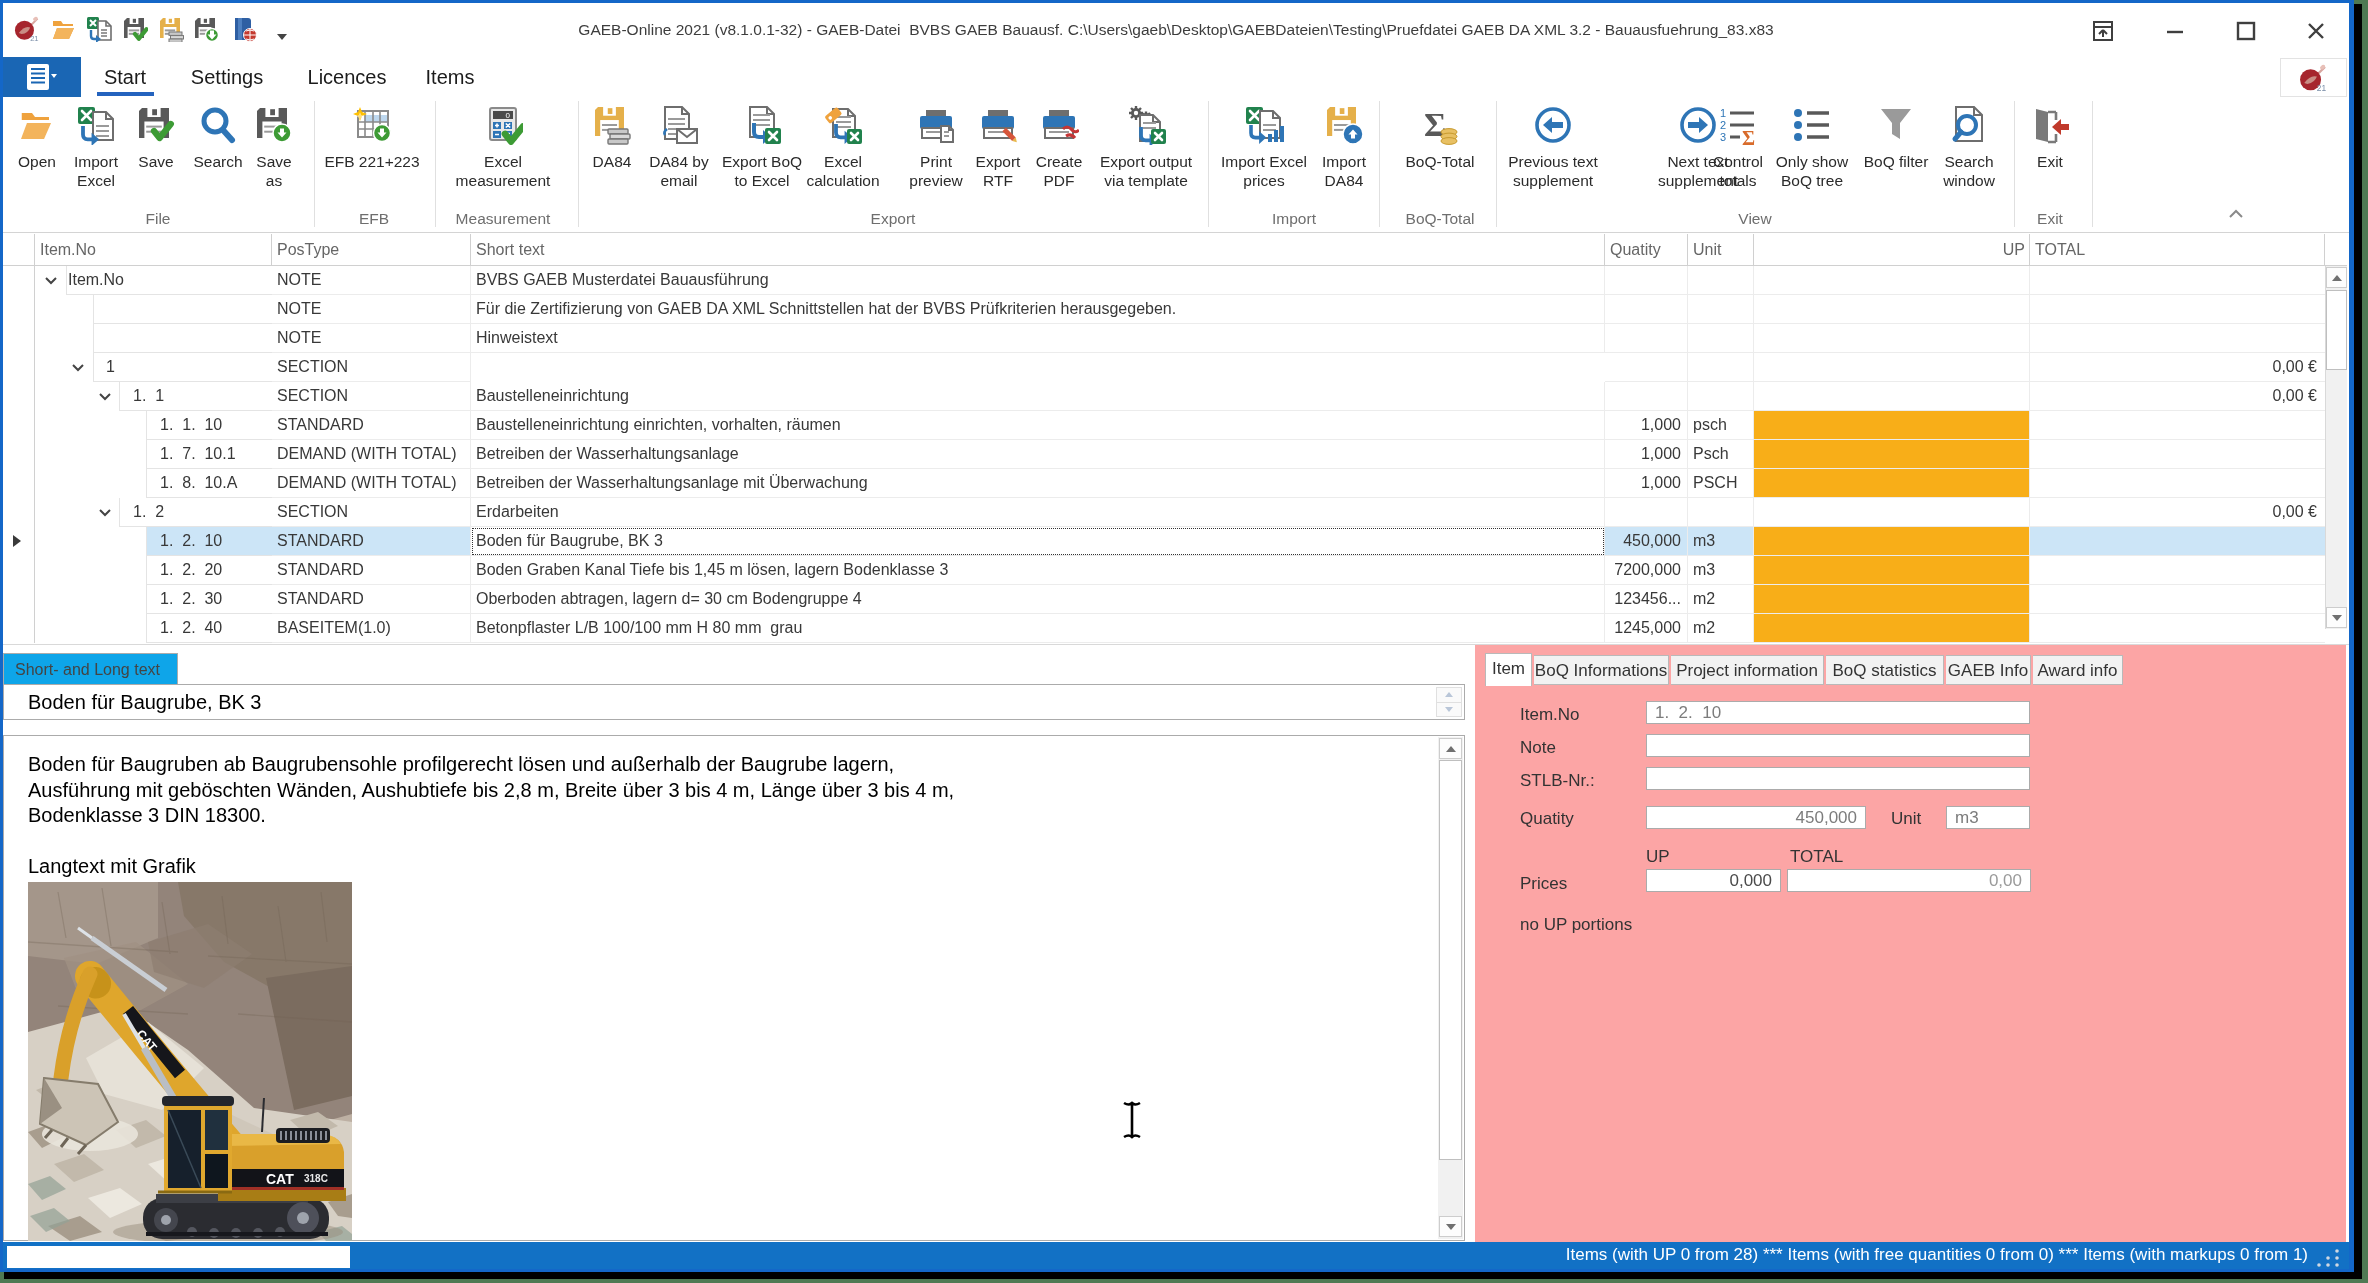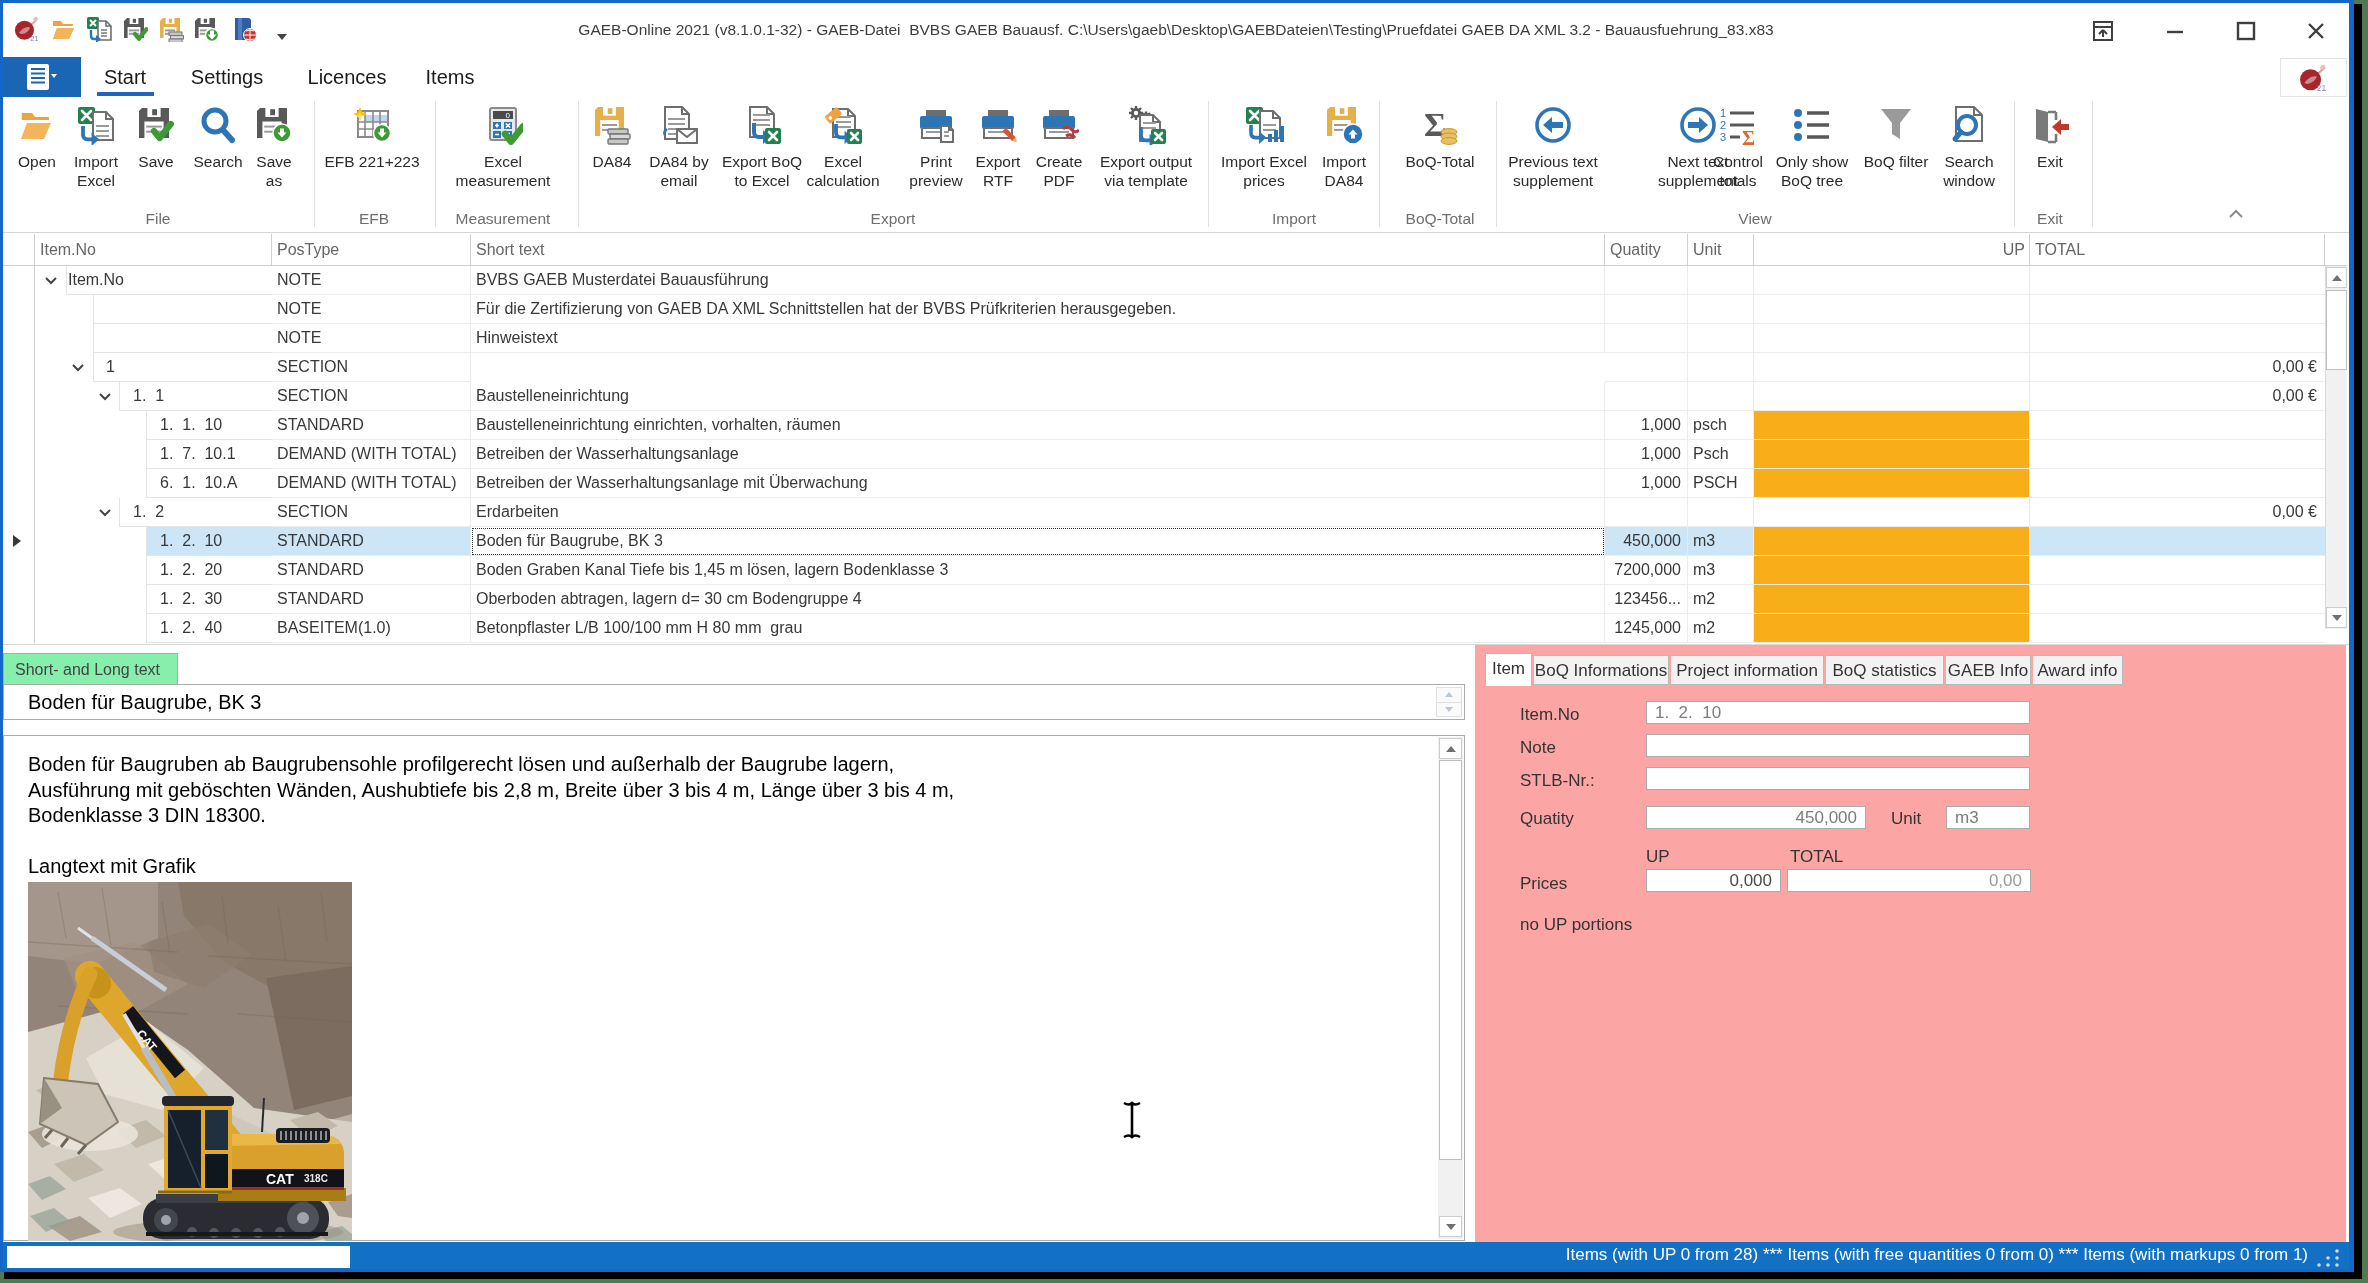--- a/index.html
+++ b/index.html
@@ -46,21 +46,21 @@
 .chev { top:8px; width:13px; height:13px; }
 .treeline { top:0; width:1px; height:29px; background:#e4e4e4; }
 .gsb { background:#f1f1f1; border-left:1px solid #d9d9d9; }
 .sbbtn { background:#fdfdfd; border:1px solid #cdcdcd; width:21px; height:21px;
   display:flex; align-items:center; justify-content:center; }
 .sbthumb { background:#fff; border:1px solid #bfbfbf; }
 .arr { width:0; height:0; border-left:5px solid transparent; border-right:5px solid transparent; }
 .arr-up { border-bottom:6px solid #707070; }
 .arr-down { border-top:6px solid #707070; }
 
-#lp-tab { left:0; top:650px; width:175px; height:34px; background:#86efac;
+#lp-tab { left:0; top:650px; width:175px; height:34px; background:#0ea5e9;
   border:1px solid #ababab; border-bottom:none; font-size:16px; color:#444;
   line-height:32px; padding-left:11px; }
 #lp-short { left:0; top:681px; width:1462px; height:36px; background:#fff;
   border:1px solid #ababab; font-size:20px; color:#000; line-height:34px; padding-left:24px; }
 #lp-short-spin { right:2px; top:2px; width:26px; height:31px; }
 .spinbox { width:26px; height:15.5px; background:#fafafa; border:1px solid #e0e0e0;
   display:flex; align-items:center; justify-content:center; }
 .spin-arr { width:0; height:0; border-left:4px solid transparent; border-right:4px solid transparent; }
 #lp-long { left:0; top:732px; width:1462px; height:506px; background:#fff;
   border:1px solid #ababab; }
@@ -691,21 +691,21 @@
 <div class="abs gcell" style="left:269px;width:199px;">DEMAND (WITH TOTAL)</div>
 <div class="abs gcell" style="left:468px;width:1134px;">Betreiben der Wasserhaltungsanlage</div>
 <div class="abs gcell num" style="left:1602px;width:83px;">1,000</div>
 <div class="abs gcell" style="left:1685px;width:66px;">Psch</div>
 <div class="abs gcell" style="left:1751px;width:276px;background:#f8ae18;"></div>
 <div class="abs gcell num" style="left:2027px;width:295px;border-right:none;padding-right:8px;"></div>
 </div>
 <div class="abs grow" style="top:236px;">
 <div class="abs" style="left:0;top:0;width:32px;height:29px;border-right:1px solid #d0d0d0;"></div>
 <div class="abs treeline" style="left:143px;"></div>
-<div class="abs" style="left:157px;top:0;height:29px;line-height:28px;white-space:pre;">6.  1.  10.A</div>
+<div class="abs" style="left:157px;top:0;height:29px;line-height:28px;white-space:pre;">1.  8.  10.A</div>
 <div class="abs" style="left:143px;top:28px;width:126px;height:1px;background:#e4e4e4;"></div>
 <div class="abs gcell" style="left:269px;width:199px;">DEMAND (WITH TOTAL)</div>
 <div class="abs gcell" style="left:468px;width:1134px;">Betreiben der Wasserhaltungsanlage mit Überwachung</div>
 <div class="abs gcell num" style="left:1602px;width:83px;">1,000</div>
 <div class="abs gcell" style="left:1685px;width:66px;">PSCH</div>
 <div class="abs gcell" style="left:1751px;width:276px;background:#f8ae18;"></div>
 <div class="abs gcell num" style="left:2027px;width:295px;border-right:none;padding-right:8px;"></div>
 </div>
 <div class="abs grow" style="top:265px;">
 <div class="abs" style="left:0;top:0;width:32px;height:29px;border-right:1px solid #d0d0d0;"></div>

